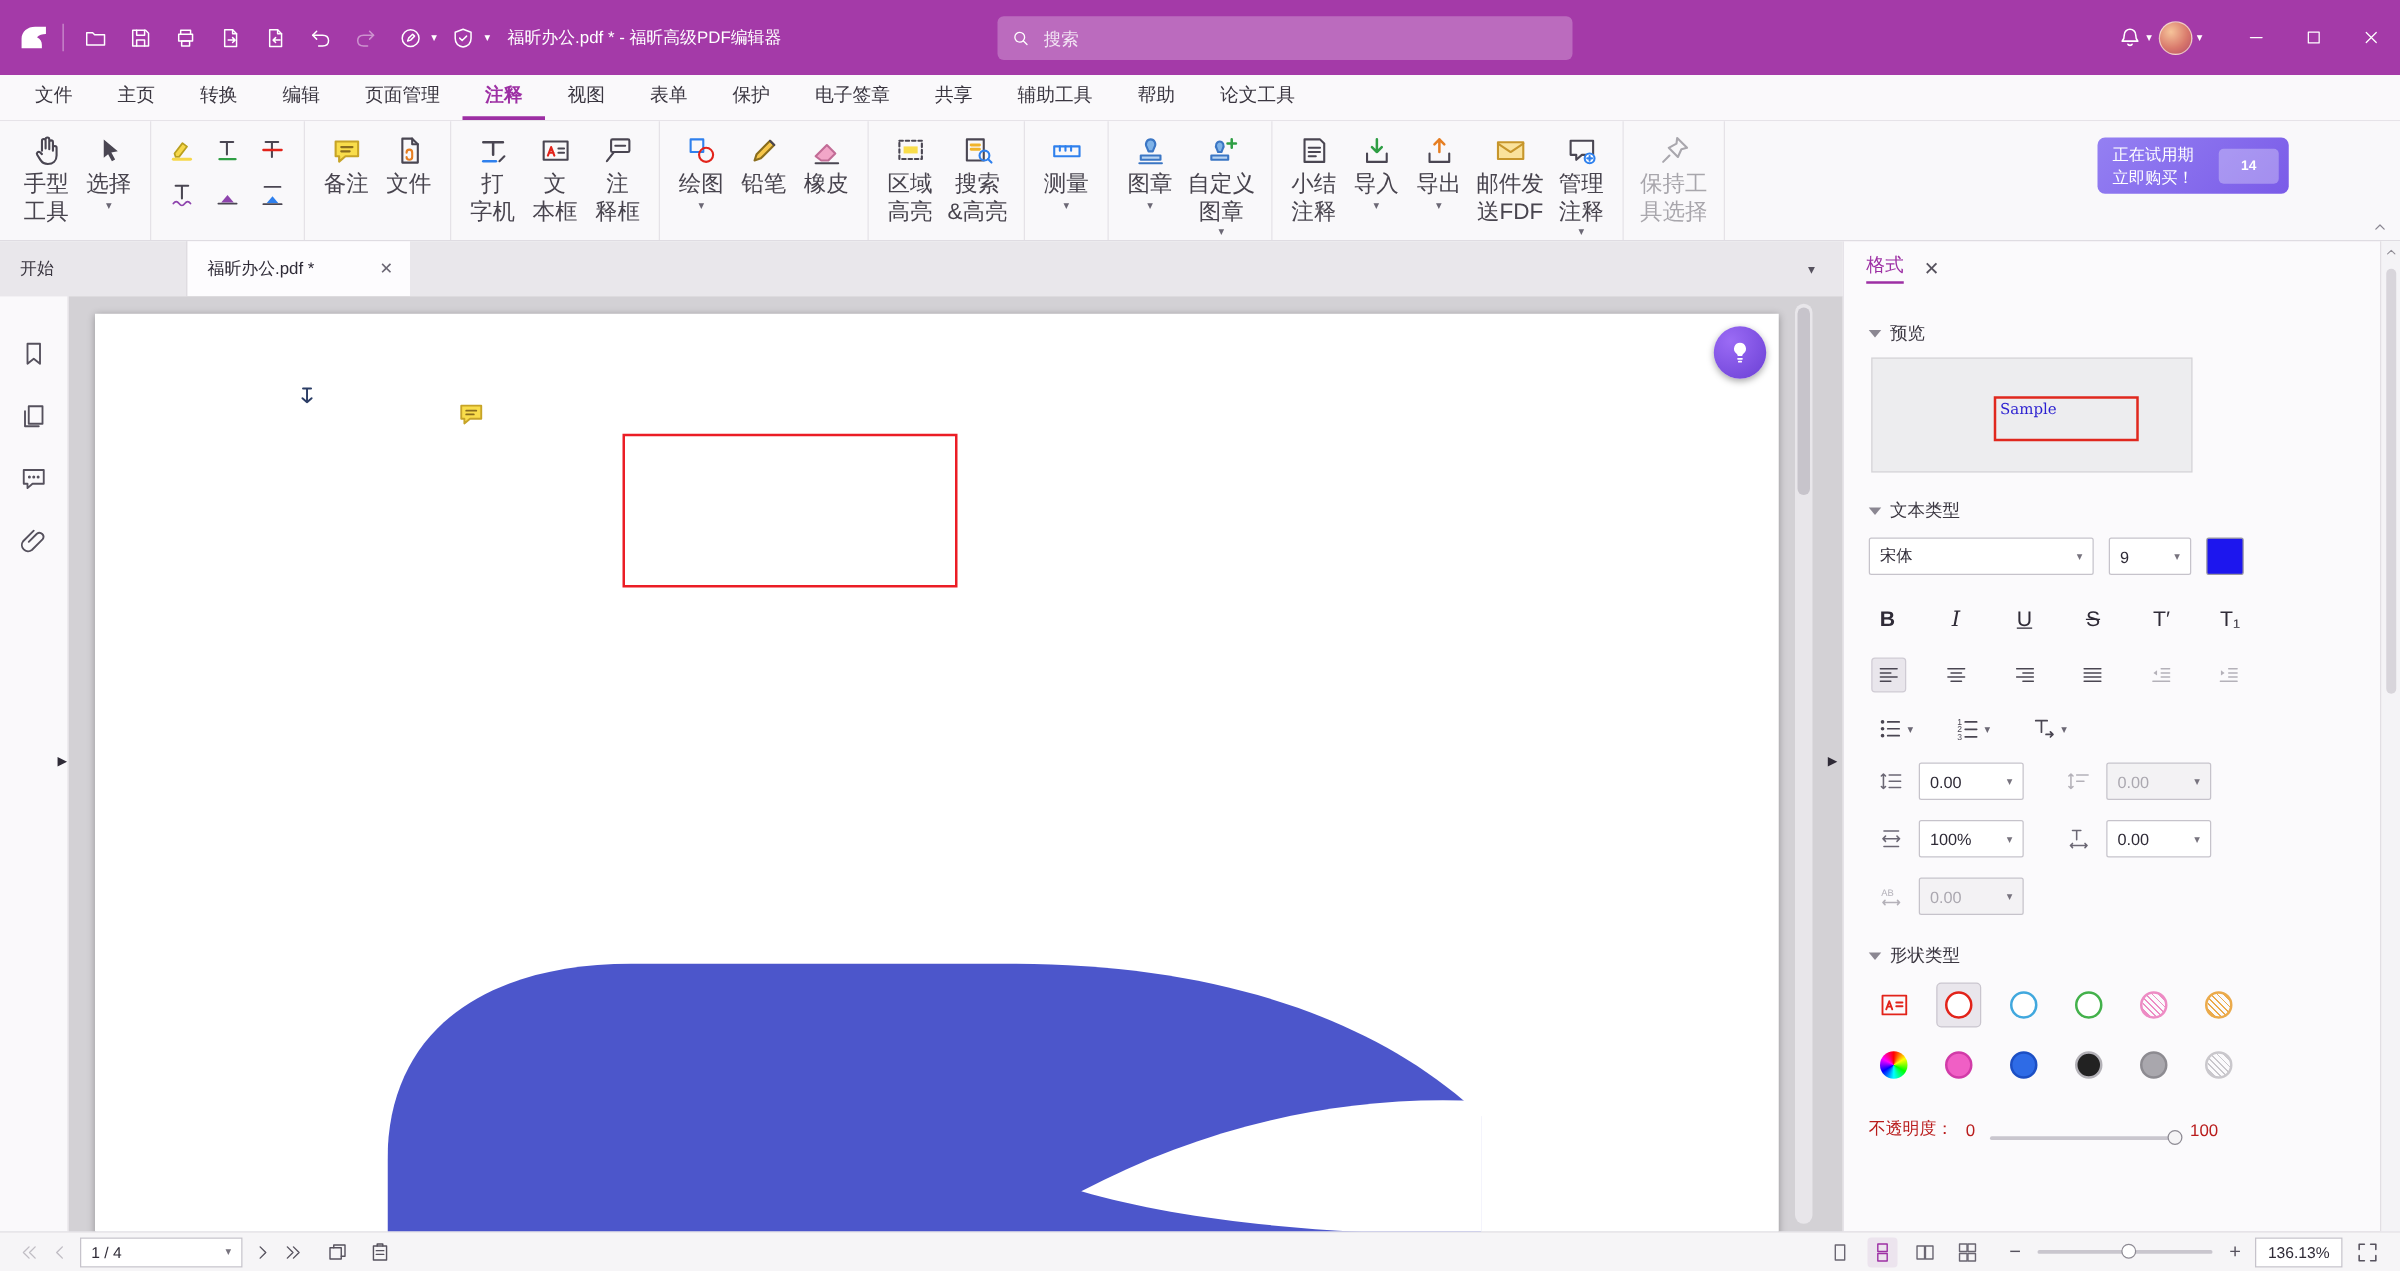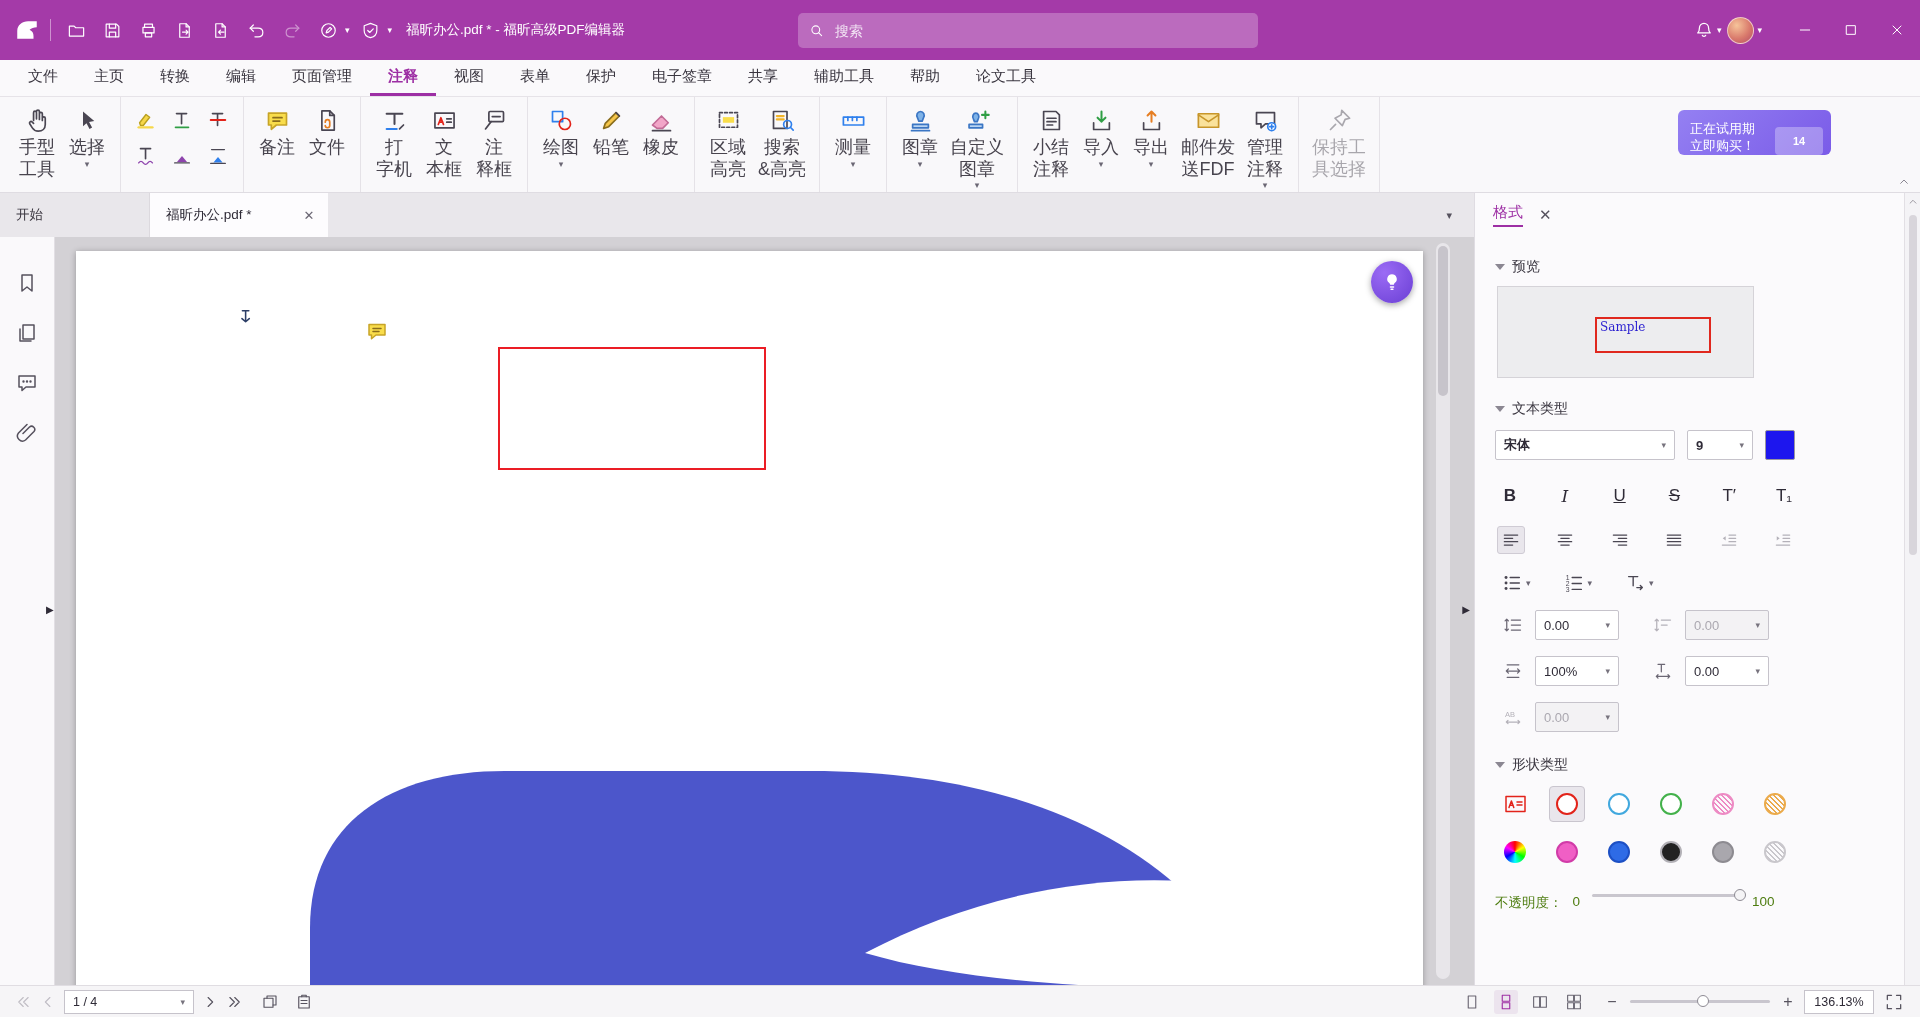--- a/index.html
+++ b/index.html
@@ -35,21 +35,21 @@
   
   .ribbon{height:96px;background:#F9F8FA;border-bottom:1px solid #DFDCE2;display:flex;align-items:stretch;padding:0 4px;position:relative;flex:0 0 auto;}
   .rb-group{display:flex;align-items:flex-start;padding:8px 10px 0 10px;border-right:1px solid #E5E2E7;gap:4px;}
   .rb-item{min-width:46px;display:flex;flex-direction:column;align-items:center;padding:2px 3px;border-radius:4px;color:#48444E;}
   .rb-item.disabled{opacity:.45;}
   .rb-icon{width:27px;height:27px;margin-bottom:3px;color:#4A4652;}
   .rb-label{font-size:18px;line-height:1.2;text-align:center;white-space:nowrap;}
   .rb-caret{font-size:9px;color:#6B6774;margin-top:1px;line-height:1;}
   .rb-grid{display:grid;grid-template-columns:repeat(3,22px);grid-auto-rows:24px;gap:12px 14px;padding:4px 4px 0 4px;}
   .rb-grid .cell{width:22px;height:22px;color:#4A4652;}
-  .trial-badge{position:absolute;right:89px;top:13px;width:153px;height:45px;border-radius:6px;background:linear-gradient(135deg,#9480F2,#7A5BE8);color:#fff;display:flex;align-items:flex-end;padding:0 8px 0 12px;}
+  .trial-badge{position:absolute;right:89px;top:13px;width:153px;height:45px;border-radius:6px;background:linear-gradient(135deg,#9480F2,#7A5BE8);color:#fff;display:flex;align-items:center;padding:0 8px 0 12px;}
   .trial-text{font-size:13px;line-height:1.35;flex:1;}
   .trial-days{width:48px;height:28px;border-radius:4px;background:rgba(255,255,255,.3);display:flex;align-items:center;justify-content:center;font-size:11px;font-weight:bold;}
   .ribbon-collapse{position:absolute;right:8px;bottom:2px;width:16px;height:16px;color:#8B8792;}
 
   
   .content{display:flex;height:792px;flex:0 0 auto;}
   .left-stack{width:1474px;display:flex;flex-direction:column;}
 
   
   .tabbar{height:44px;background:#E9E7EB;display:flex;align-items:stretch;position:relative;}
@@ -80,21 +80,21 @@
   .format-panel{width:430px;background:#FBFAFC;border-left:1px solid #DFDCE2;display:flex;flex-direction:column;gap:11px;}
   .fp-header{height:44px;display:flex;align-items:center;padding:0 18px;flex:0 0 auto;}
   .fp-title{font-size:15px;color:#9D2FA4;border-bottom:2px solid #9D2FA4;padding-bottom:3px;}
   .fp-close{margin-left:16px;font-size:15px;color:#56525E;}
   .fp-body{flex:1;padding:10px 24px 0 20px;overflow:hidden;}
   .sec-label{display:flex;align-items:center;gap:7px;font-size:14px;color:#3A3640;}
   .tri{width:0;height:0;border-left:5px solid transparent;border-right:5px solid transparent;border-top:6px solid #8B8792;}
   .preview-box{margin:10px 0 0 2px;width:257px;height:92px;background:#EDEDEF;border:1px solid #D5D3D8;position:relative;}
   .preview-rect{position:absolute;left:97px;top:30px;width:116px;height:36px;border:2px solid #E0281E;}
   .preview-sample{position:absolute;left:3px;top:1px;font-family:"DejaVu Serif","Liberation Serif",serif;font-size:12px;color:#2A1FD0;}
-  .fp-row{display:flex;align-items:flex-start;font-weight:bold;}
+  .fp-row{display:flex;align-items:flex-start;}
   .sel{height:30px;background:#fff;border:1px solid #C6C3CB;border-radius:2px;display:flex;align-items:center;padding:0 8px;font-size:13px;color:#2F2B37;}
   .sel .sel-caret{margin-left:auto;font-size:9px;color:#77737E;padding-left:6px;}
   .sel.disabled{background:#F3F2F4;color:#ABA8B0;}
   .color-swatch{width:30px;height:30px;border:1px solid #9A97A0;border-radius:2px;background:#1D16EE;}
   .style-row{margin:26px 2px 0 2px;width:300px;display:flex;justify-content:space-between;font-size:17px;color:#2F2B37;}
   .style-row span{width:26px;text-align:center;}
   .st-0{font-weight:bold;}
   .st-1{font-style:italic;font-family:"DejaVu Serif","Liberation Serif",serif;}
   .st-2{text-decoration:underline;}
   .st-3{text-decoration:line-through;}
@@ -110,21 +110,21 @@
   .sp-row{margin-top:16px;display:flex;align-items:center;padding-left:8px;}
   .sp-icon{width:20px;height:20px;color:#6B6774;flex:0 0 auto;}
   .sp-icon.dim{color:#B4B1B9;}
   .sp-sel{width:84px;margin-left:12px;}
   .sp-gap{width:34px;}
   .shape-row{margin-top:12px;display:flex;align-items:center;gap:16px;padding-left:2px;}
   .shape-box{width:36px;height:36px;display:flex;align-items:center;justify-content:center;border-radius:4px;border:1px solid transparent;}
   .shape-box.active{background:#E9E6EC;border-color:#C9C5CE;}
   .shape-circle{width:22px;height:22px;border-radius:50%;}
   .shape-tb{width:27px;height:24px;}
-  .opacity-row{margin-top:24px;display:flex;align-items:flex-start;font-size:13.5px;color:#4d7c0f;}
+  .opacity-row{margin-top:24px;display:flex;align-items:flex-end;font-size:13.5px;color:#b91c1c;}
   .op-track{width:148px;height:3px;background:#C9C6CE;border-radius:2px;position:relative;margin:0 12px;}
   .op-thumb{position:absolute;top:-5px;width:12px;height:12px;border-radius:50%;background:#F5F4F6;border:1px solid #8E8B94;}
 
   
   .win-scroll{width:16px;background:#F4F3F6;border-left:1px solid #E2DFE4;position:relative;}
   .win-scroll .up{position:absolute;top:2px;left:0;width:16px;height:14px;color:#908D96;}
   .win-scroll .thumb{position:absolute;left:4px;width:8px;top:22px;height:340px;background:#D8D5DB;border-radius:4px;}
 
   
   .statusbar{height:32px;background:#F6F5F7;border-top:1px solid #E0DDE2;display:flex;align-items:center;padding:0 12px;flex:0 0 auto;}

